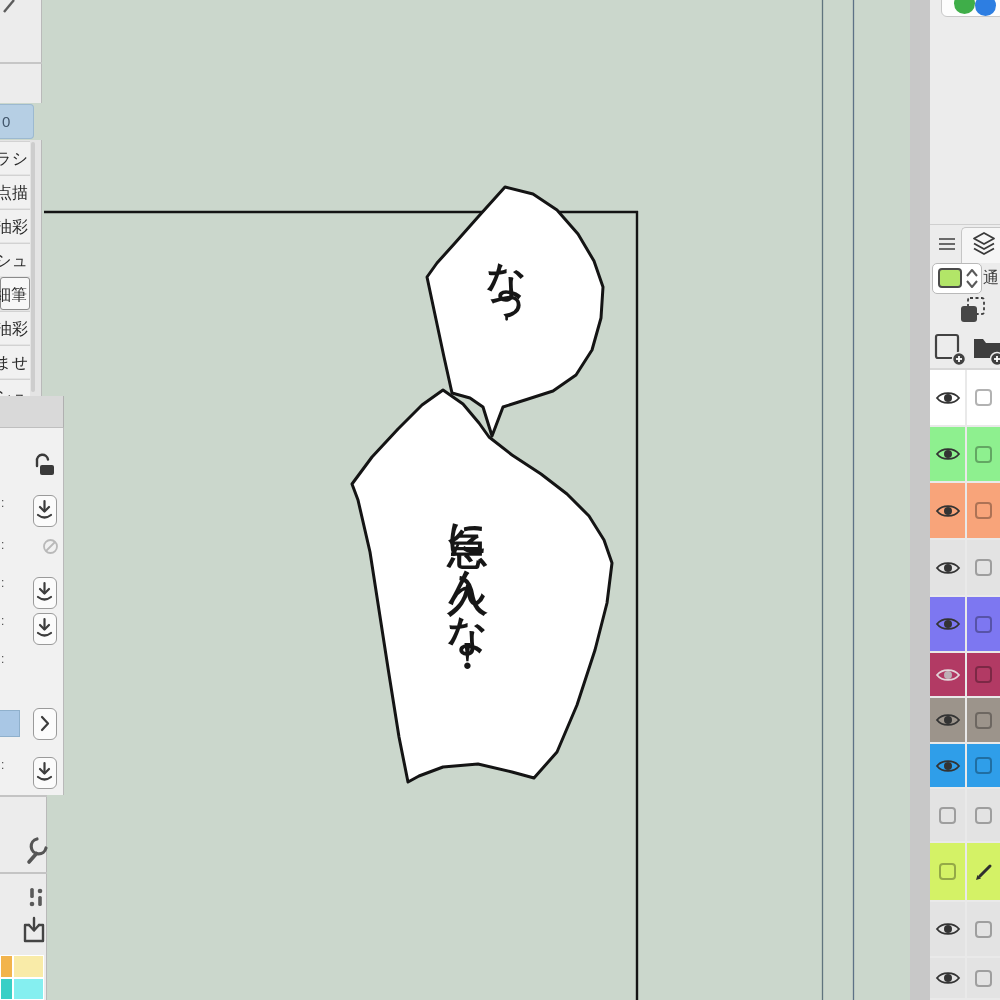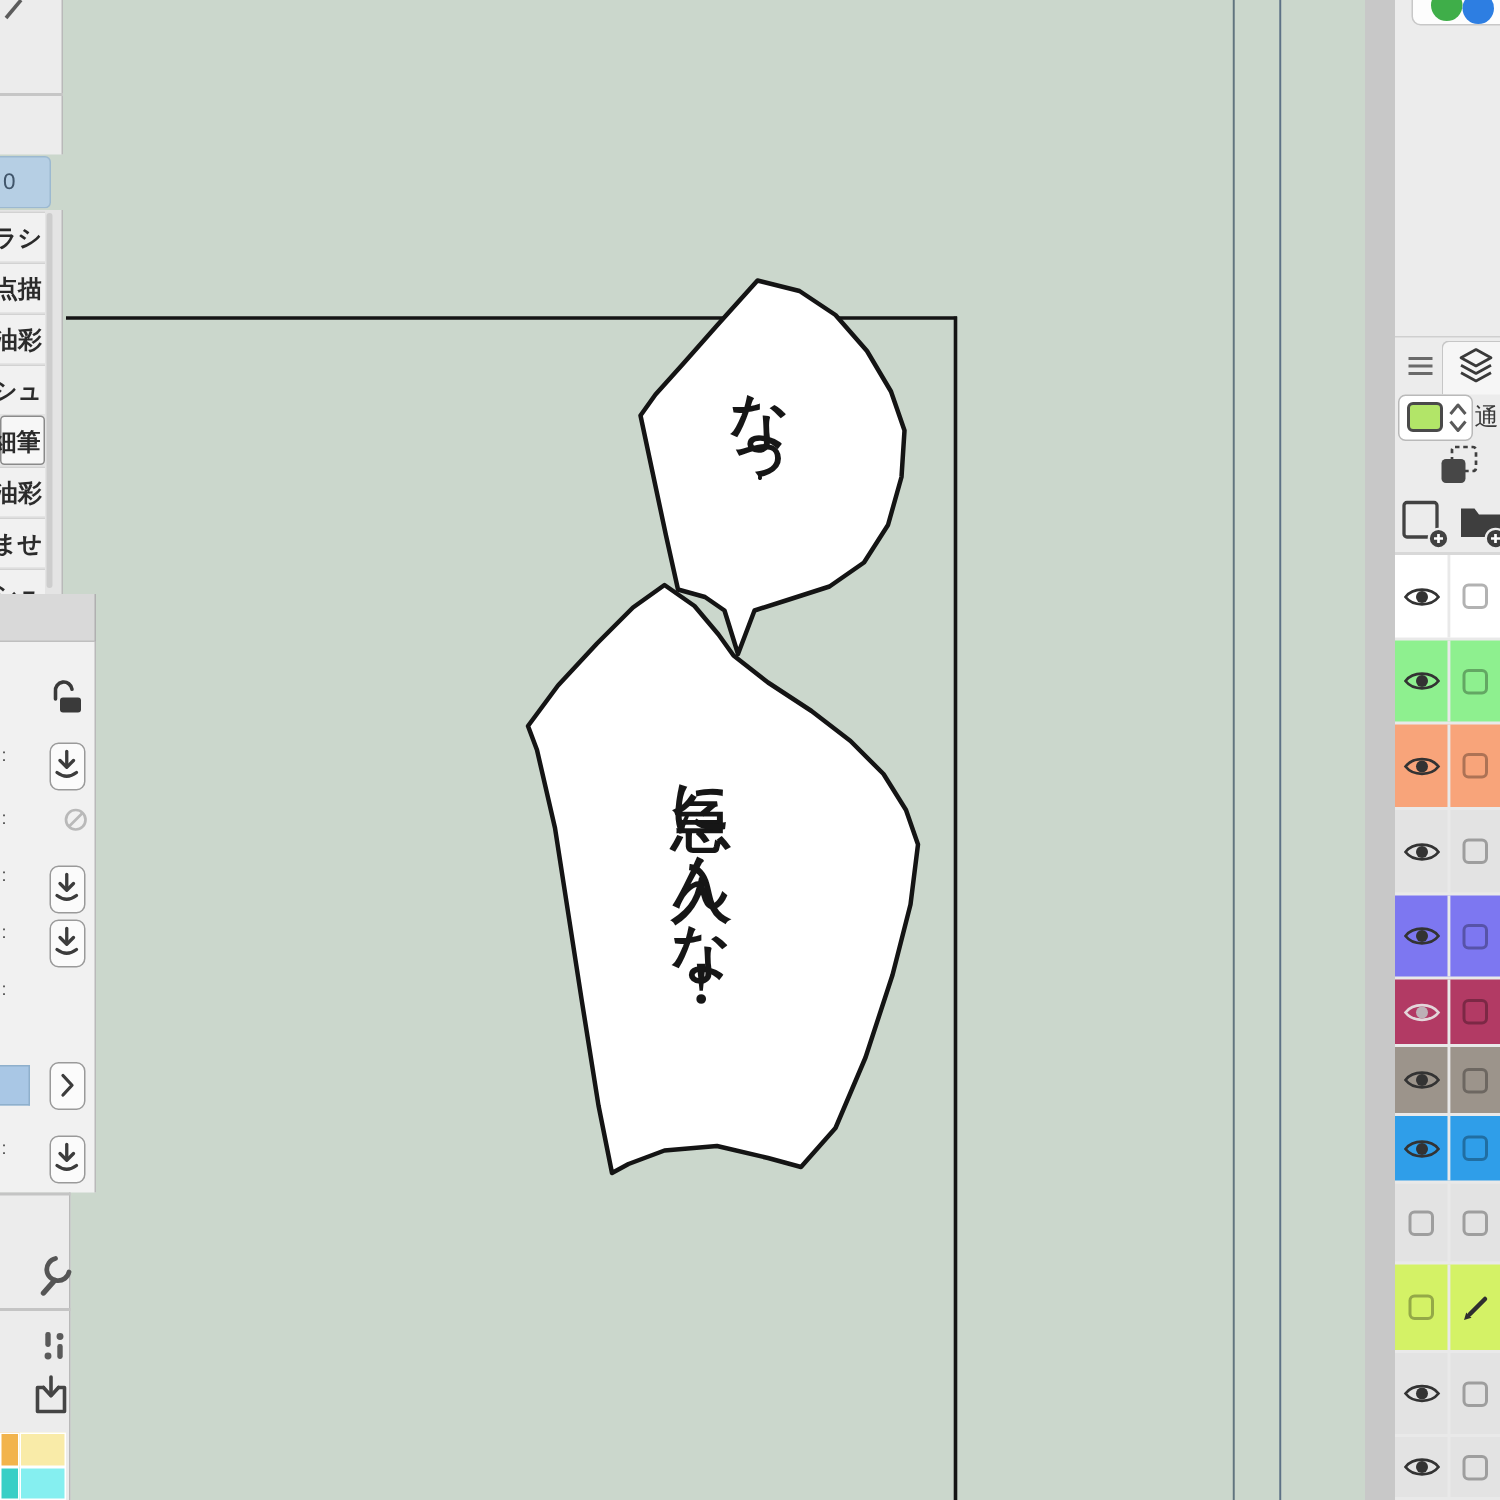--- a/index.html
+++ b/index.html
@@ -25,21 +25,21 @@
   #lp-top{left:0;top:0;width:42px;height:103px;background:#ececec;border-right:1px solid #b9b9b9;}
   #lp-top-divider{position:absolute;left:0;top:62px;width:42px;height:2px;background:#c6c6c6;}
   #lp-group-tab{
     left:0;top:104px;width:34px;height:35px;background:#b6cfe4;
     border:1px solid #9cb9d0;border-left:none;border-radius:0 4px 4px 0;
     color:#41566b;font-size:15px;line-height:33px;padding-left:2px;
   }
   #lp-toollist{left:0;top:140px;width:42px;height:256px;background:#e4e4e4;border-right:1px solid #b9b9b9;overflow:hidden;}
   .tool-row{
     position:relative;height:33px;margin:1px 11px 0 0;background:#f1f1f1;
-    border-top:1px solid #d2d2d2;box-sizing:border-box;font-weight:bold;
+    border-top:1px solid #d2d2d2;box-sizing:border-box;
   }
   .tool-row .tl{
     position:absolute;right:2px;top:7px;font-size:16px;color:#2b2b2b;white-space:nowrap;
   }
   .tool-row.selected{border:1px solid #8a8a8a;border-radius:3px;background:#f7f7f7;}
   #tool-scrollbar{position:absolute;left:31px;top:142px;width:4px;height:250px;background:#cdcdcd;border-radius:2px;}
   #lp-propheader{left:0;top:396px;width:64px;height:32px;background:#d9d9d9;border-right:1px solid #b0b0b0;border-bottom:1px solid #bfbfbf;}
   #lp-prop{left:0;top:428px;width:64px;height:367px;background:#f1f1f1;border-right:1px solid #b9b9b9;}
   .mini-btn{
     position:absolute;width:24px;height:32px;background:#fbfbfb;

